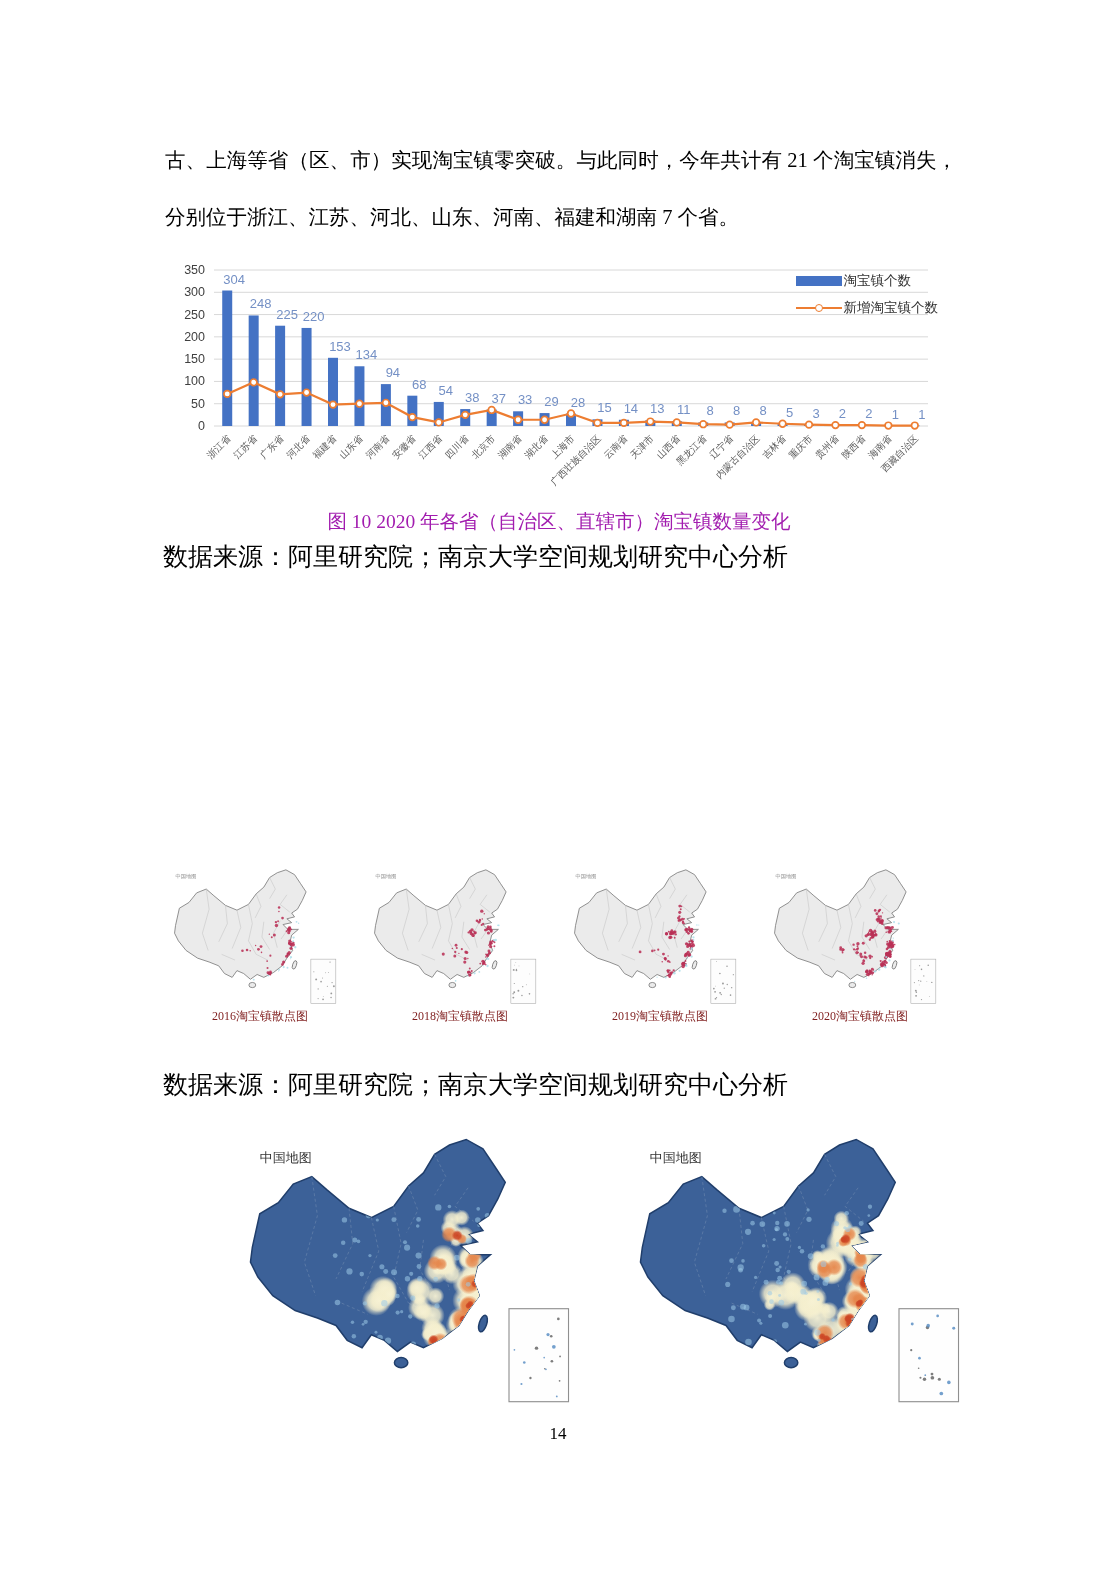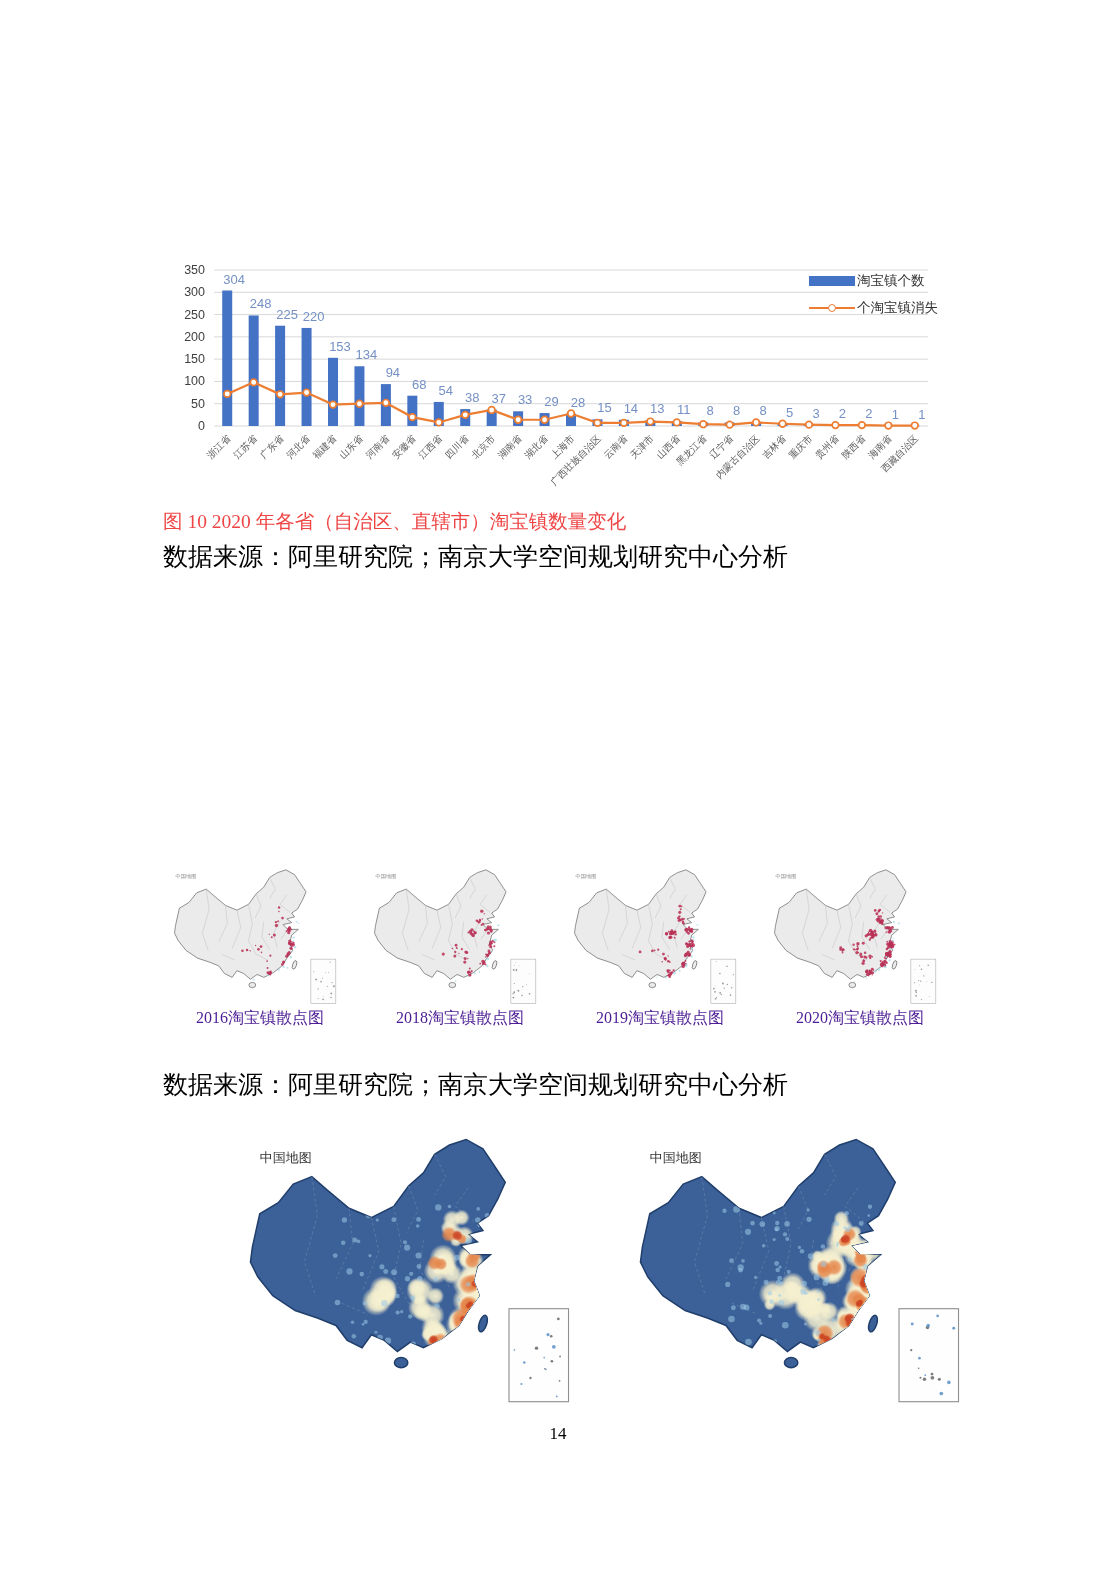--- a/index.html
+++ b/index.html
@@ -1,21 +1,21 @@
 <!DOCTYPE html>
 <html><head>
 <meta charset="utf-8">
 <style>
   *{margin:0;padding:0;box-sizing:border-box}
   html,body{background:#fff}
   body{width:1116px;height:1579px;font-family:"Liberation Serif","DejaVu Serif",serif;color:#000}
   .page{position:relative;width:1116px;height:1579px;background:#fff;overflow:hidden}
   .para{position:absolute;left:165px;width:792px;font-size:20.5px;line-height:57px;text-align:justify}
   .indent{text-indent:2em}
-  .caption{position:absolute;left:163px;width:792px;text-align:left;font-size:19.5px;color:#ef4444}
+  .caption{position:absolute;left:163px;width:792px;text-align:center;font-size:19.5px;color:#a21caf}
   .source{position:absolute;left:163px;width:820px;font-size:25px;color:#000}
   .pageno{position:absolute;left:0;top:1424px;width:100%;text-align:center;font-size:17px}
 
   
   .fig-chart{position:absolute;left:168px;top:256px;width:778px;height:252px}
   .ytick{font-size:12.5px;fill:#3f3f3f;font-family:"Liberation Sans","DejaVu Sans",sans-serif}
   .xtick{font-size:9.5px;fill:#595959}
   .dlabel{font-size:13px;fill:#7490C5;font-family:"Liberation Sans","DejaVu Sans",sans-serif}
   .legend{position:absolute;right:8px;top:16px;display:flex;flex-direction:column;gap:9px;
           font-size:13.5px;color:#333;align-items:flex-start}
@@ -23,21 +23,21 @@
   .swatch-bar{display:inline-block;width:46px;height:10px;background:#4472C4}
   .swatch-line{position:relative;display:inline-block;width:46px;height:10px}
   .swatch-line::before{content:"";position:absolute;left:0;right:0;top:4px;border-top:2px solid #ED7D31}
   .swatch-dot{position:absolute;left:19px;top:1px;width:8px;height:8px;border:1.6px solid #ED7D31;
               border-radius:50%;background:#fff}
 
   
   .minimaps{position:absolute;left:160px;top:866px;width:800px;display:flex}
   .mini{width:200px;display:flex;flex-direction:column;align-items:center}
   .mini svg{width:192px;height:144px}
-  .mini-cap{font-size:16px;color:#4c1d95;margin-top:-2px}
+  .mini-cap{font-size:12px;color:#7f1d1d;margin-top:-2px}
   .land-mini{fill:#EBEBEB;stroke:#808080;stroke-width:0.9}
   .borders-mini{fill:none;stroke:#C3C3C3;stroke-width:0.55}
   .inset-mini{fill:#FDFDFD;stroke:#9a9a9a;stroke-width:0.5}
   .corner-mini{font-size:5.5px;fill:#8a8a8a}
 
   
   .bigmap{position:absolute}
   .bigmap svg{width:372px;height:279px}
   .land-big{fill:#3C6198;stroke:#203E6B;stroke-width:0.8}
   .borders-big{fill:none;stroke:#5E7DA8;stroke-width:0.45;stroke-dasharray:1.6 1.4}
@@ -71,20 +71,21 @@
     <radialGradient id="gR">
       <stop offset="0%" stop-color="#CC4524" stop-opacity="1"></stop>
       <stop offset="60%" stop-color="#CC4524" stop-opacity="0.85"></stop>
       <stop offset="100%" stop-color="#CC4524" stop-opacity="0"></stop>
     </radialGradient>
   </defs>
 </svg>
 
 <div class="page">
 
+  <p class="para" style="top:132px">古、上海等省（区、市）实现淘宝镇零突破。与此同时，今年共计有 21 个淘宝镇消失，分别位于浙江、江苏、河北、山东、河南、福建和湖南 7 个省。</p>
 
   <div class="fig-chart">
     <svg id="chart-svg" width="778" height="252" viewBox="0 0 778 252">
         <line x1="46" y1="170" x2="760" y2="170" stroke="#D8D8D8" stroke-width="1"></line>
         <text x="37" y="174" text-anchor="end" class="ytick">0</text>
         <line x1="46" y1="147.71428571428572" x2="760" y2="147.71428571428572" stroke="#D8D8D8" stroke-width="1"></line>
         <text x="37" y="151.71428571428572" text-anchor="end" class="ytick">50</text>
         <line x1="46" y1="125.42857142857143" x2="760" y2="125.42857142857143" stroke="#D8D8D8" stroke-width="1"></line>
         <text x="37" y="129.42857142857144" text-anchor="end" class="ytick">100</text>
         <line x1="46" y1="103.14285714285715" x2="760" y2="103.14285714285715" stroke="#D8D8D8" stroke-width="1"></line>
@@ -209,21 +210,21 @@
       </svg>
     <div class="legend">
       <div class="legend-item">
         <span class="swatch-bar"></span>
         <span>淘宝镇个数</span>
       </div>
       <div class="legend-item">
         <span class="swatch-line">
             <span class="swatch-dot"></span>
           </span>
-        <span>个淘宝镇消失</span>
+        <span>新增淘宝镇个数</span>
       </div>
     </div>
   </div>
 
   <div class="caption" style="top:508px">图 10 2020 年各省（自治区、直辖市）淘宝镇数量变化</div>
   <div class="source" style="top:540px">数据来源：阿里研究院；南京大学空间规划研究中心分析</div>
 
 
   <div class="minimaps">
     <div class="mini">

